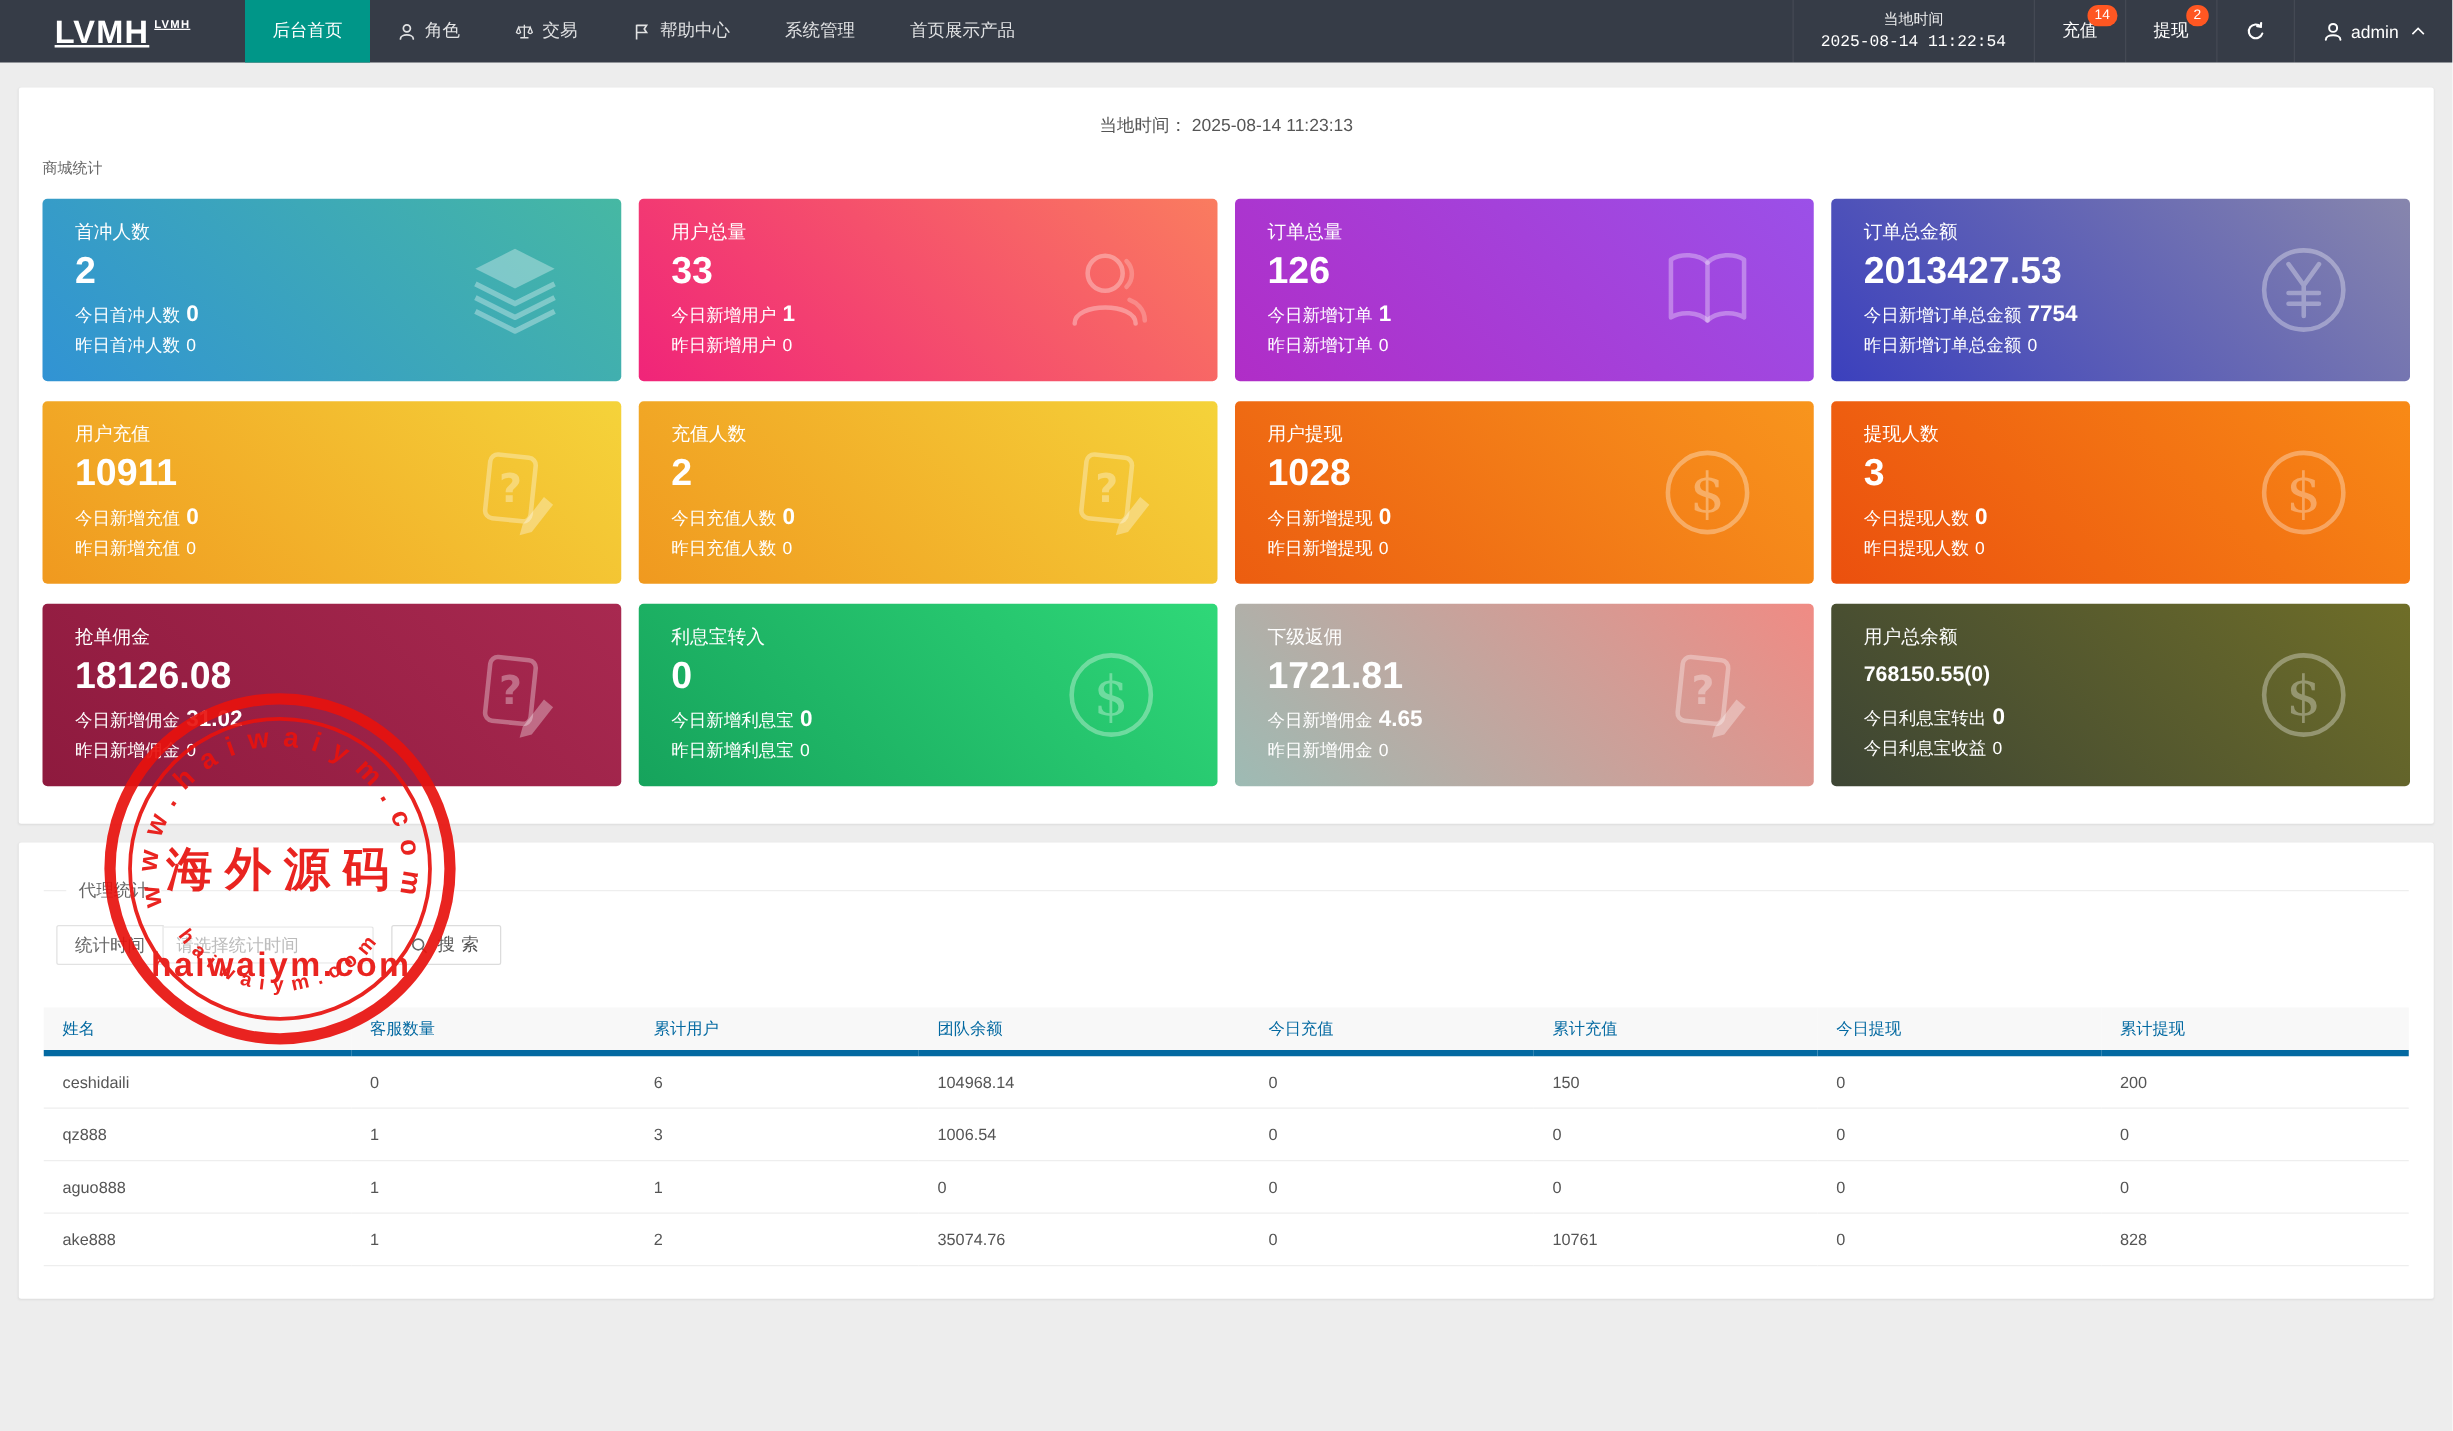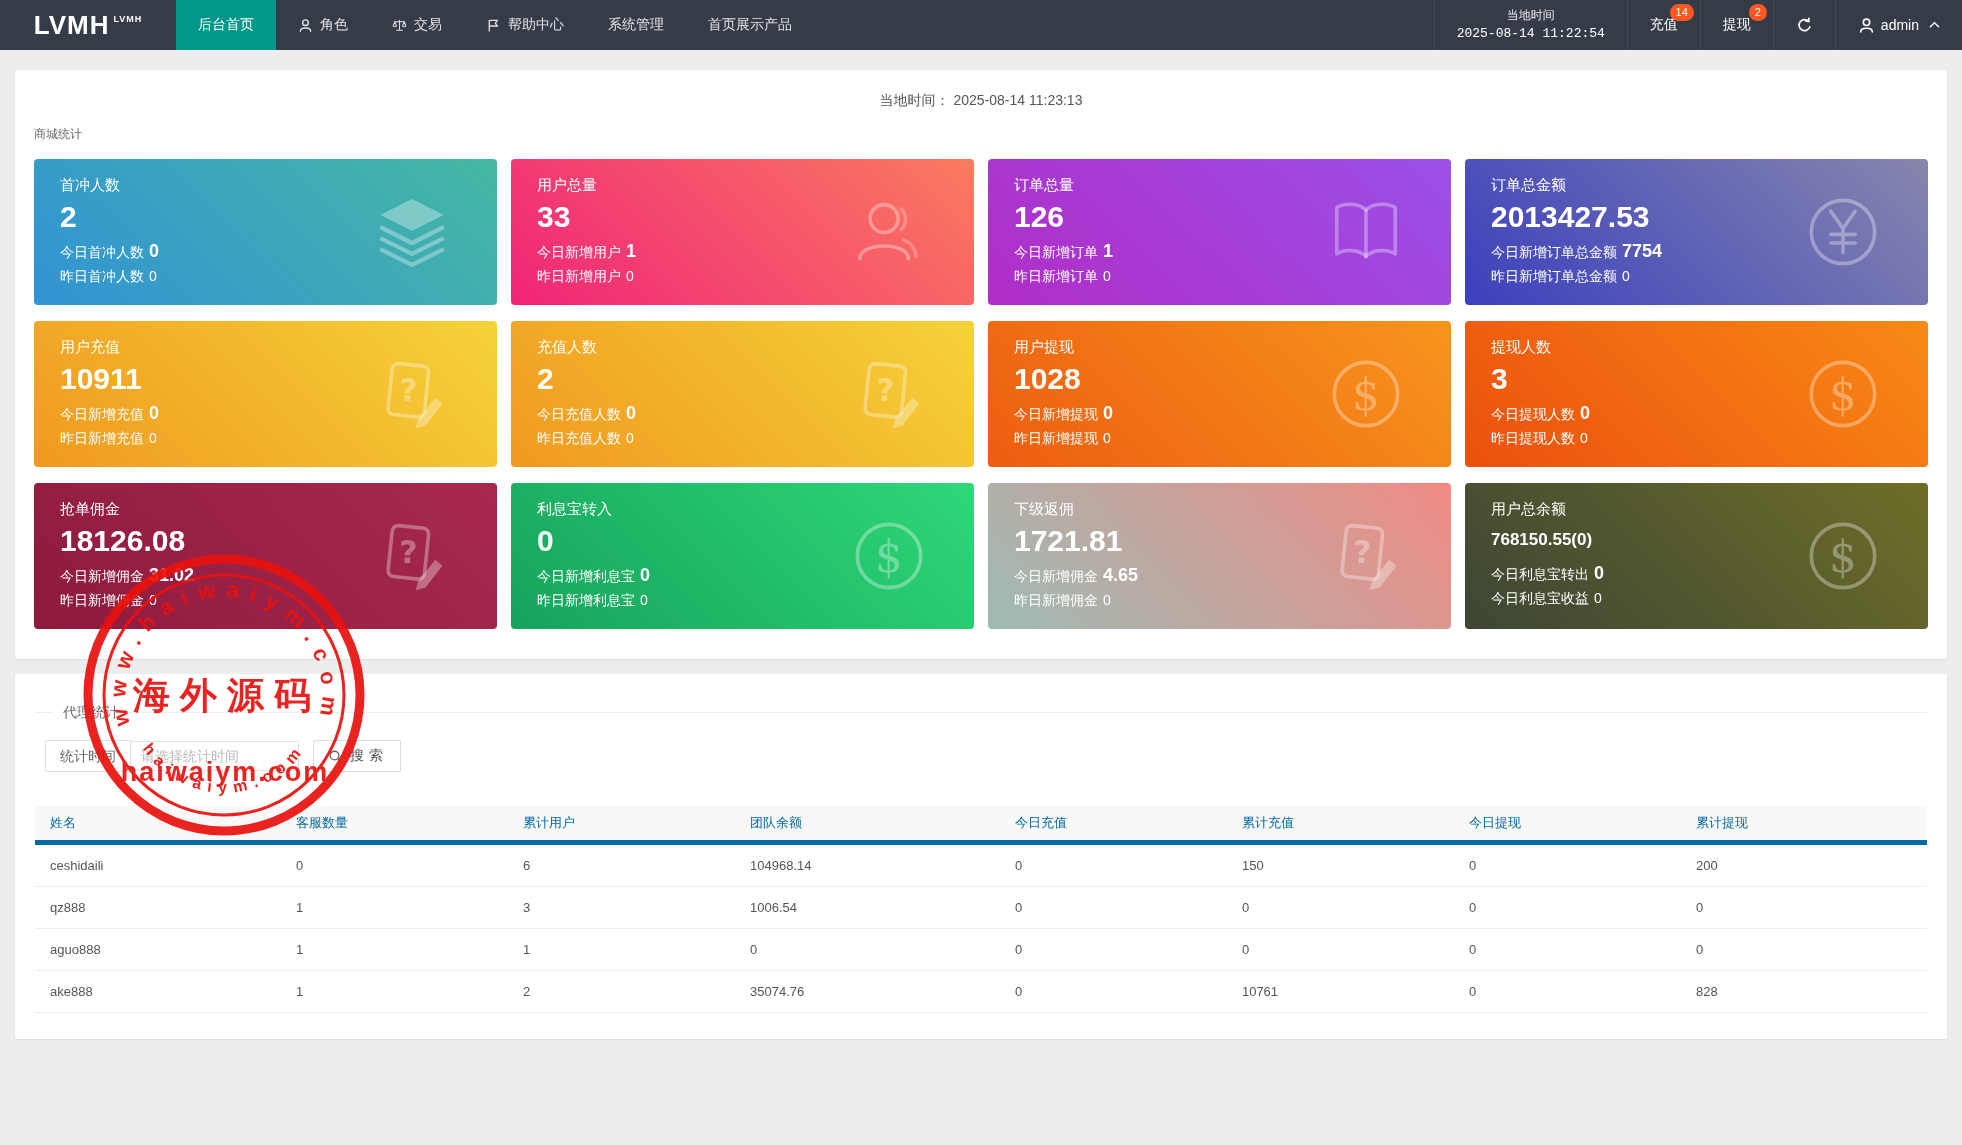--- a/index.html
+++ b/index.html
@@ -3,21 +3,21 @@
 <meta charset="utf-8">
 <style>
   html,body{margin:0;padding:0;}
   body{
     width:1962px;height:1145px;position:relative;overflow:hidden;
     background:#ededed;
     font-family:"Liberation Sans","DejaVu Sans",sans-serif;
   }
   
   .navbar{height:50px;background:#363c47;color:#fff;display:flex;align-items:stretch;}
-  .logo{width:176px;display:flex;align-items:center;justify-content:center;font-size:26px;font-weight:bold;letter-spacing:1px;}
+  .logo{width:196px;display:flex;align-items:center;justify-content:center;font-size:26px;font-weight:bold;letter-spacing:1px;text-decoration:underline;}
   .logo sup{font-size:9px;font-weight:600;margin-left:4px;transform:translateY(-6px);}
   .nav-item{display:flex;align-items:center;gap:7px;padding:0 22px;font-size:14px;color:rgba(255,255,255,.85);cursor:pointer;text-align:center;}
   .nav-item.active{background:#009688;color:#fff;}
   .nav-item .nico{width:15px;height:15px;display:inline-flex;}
   .nav-item .nico svg{width:100%;height:100%;}
   .nav-right{margin-left:auto;display:flex;align-items:stretch;}
   .nav-block{display:flex;align-items:center;padding:0 22px;border-left:1px solid rgba(255,255,255,.07);font-size:14px;cursor:pointer;position:relative;}
   .nav-time{flex-direction:column;justify-content:center;line-height:1.55;cursor:default;}
   .nav-time .t1{font-size:12px;color:rgba(255,255,255,.9);}
   .nav-time .t2{font-size:13px;color:#fff;font-family:Liberation Mono, monospace;}

